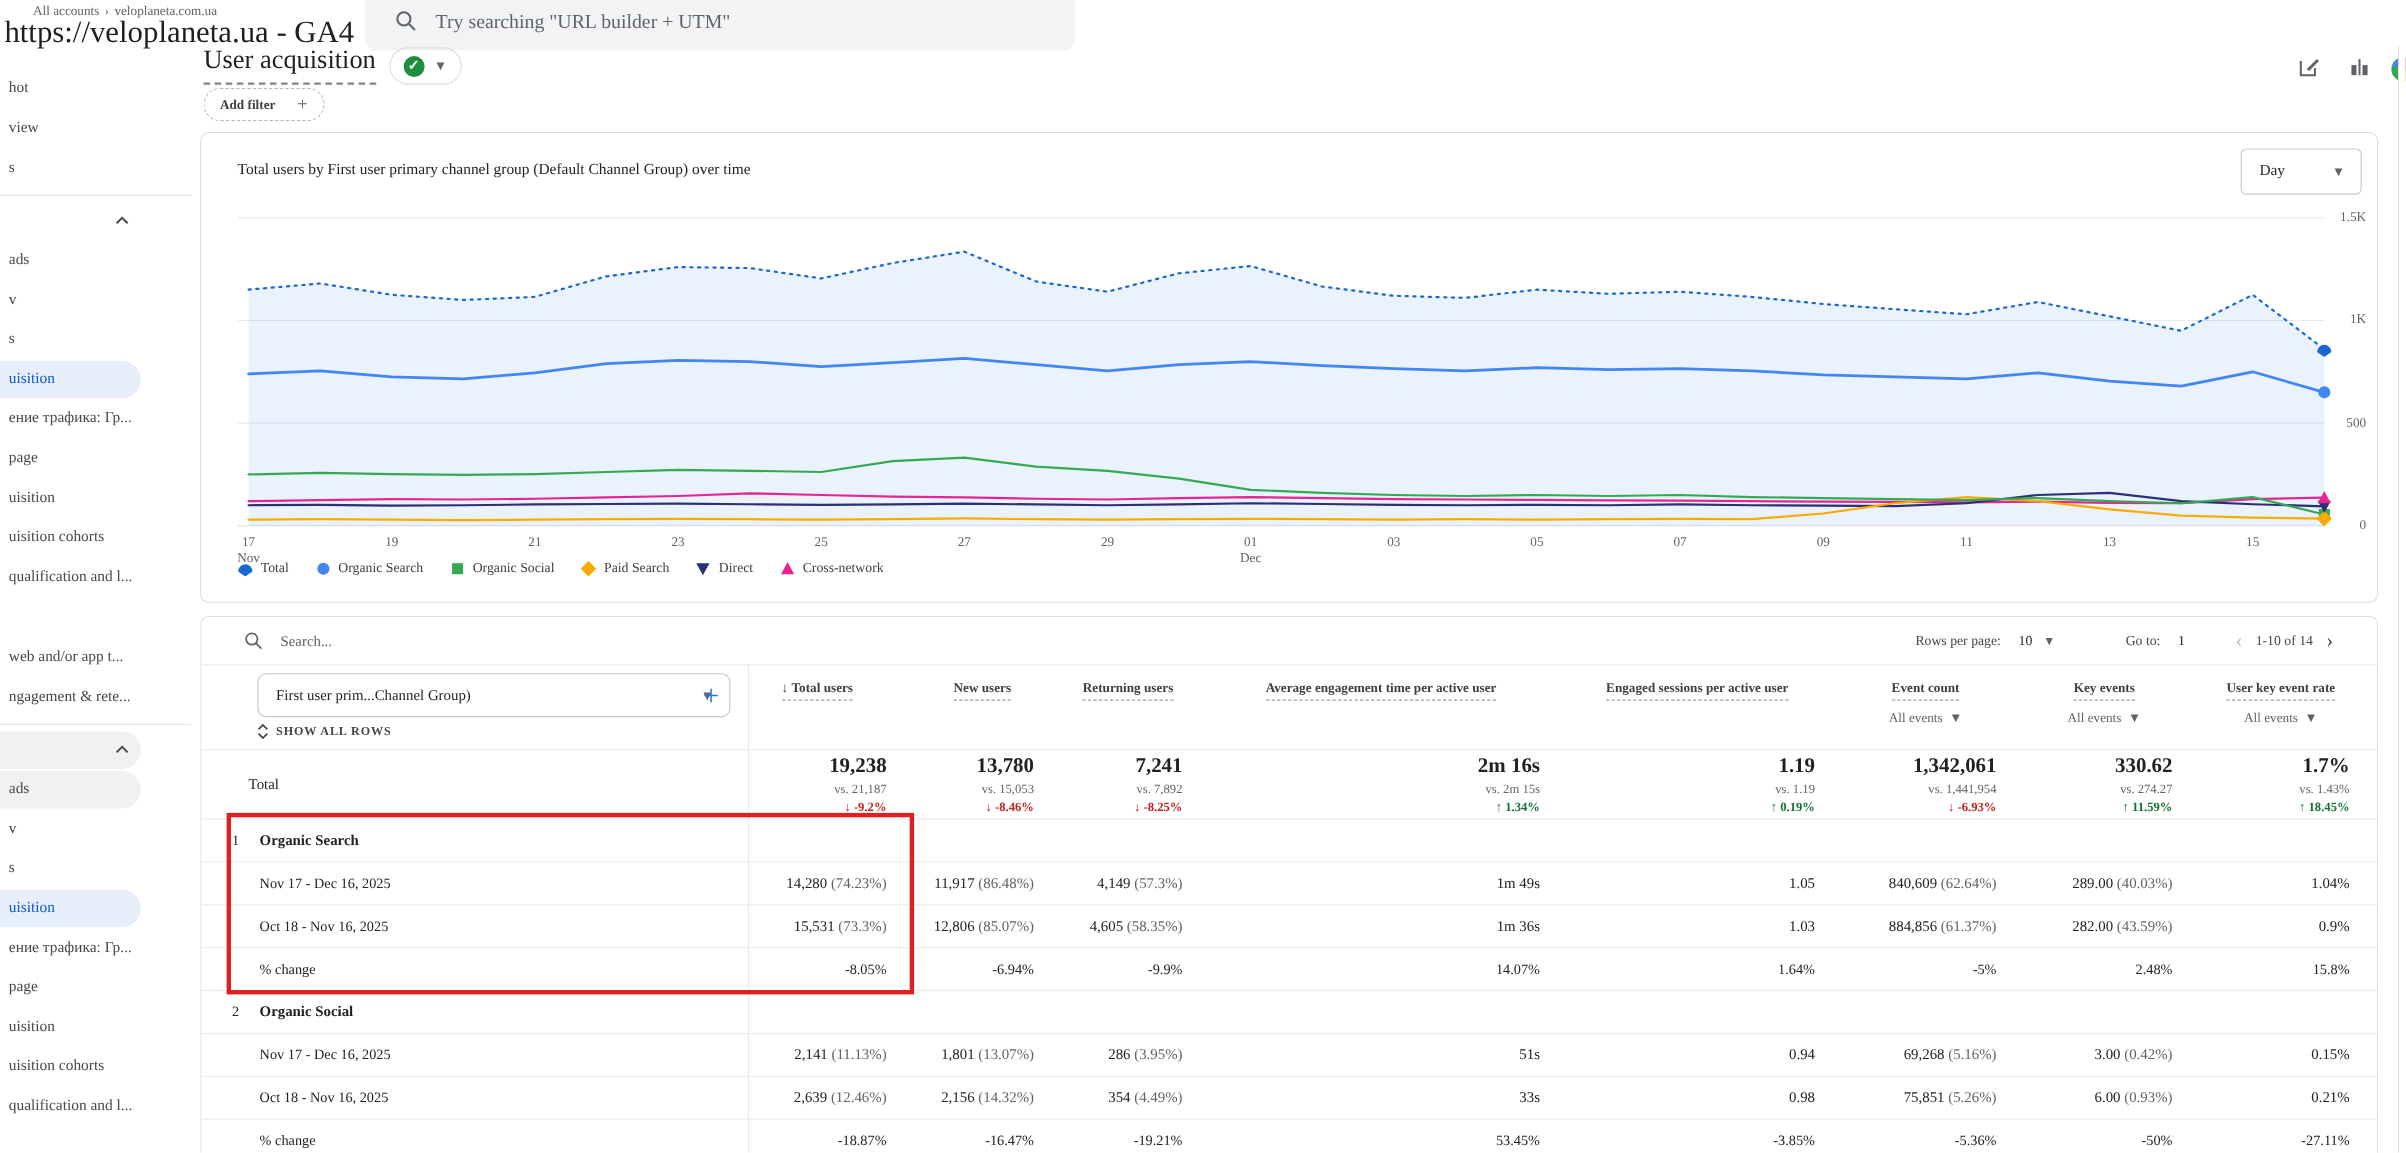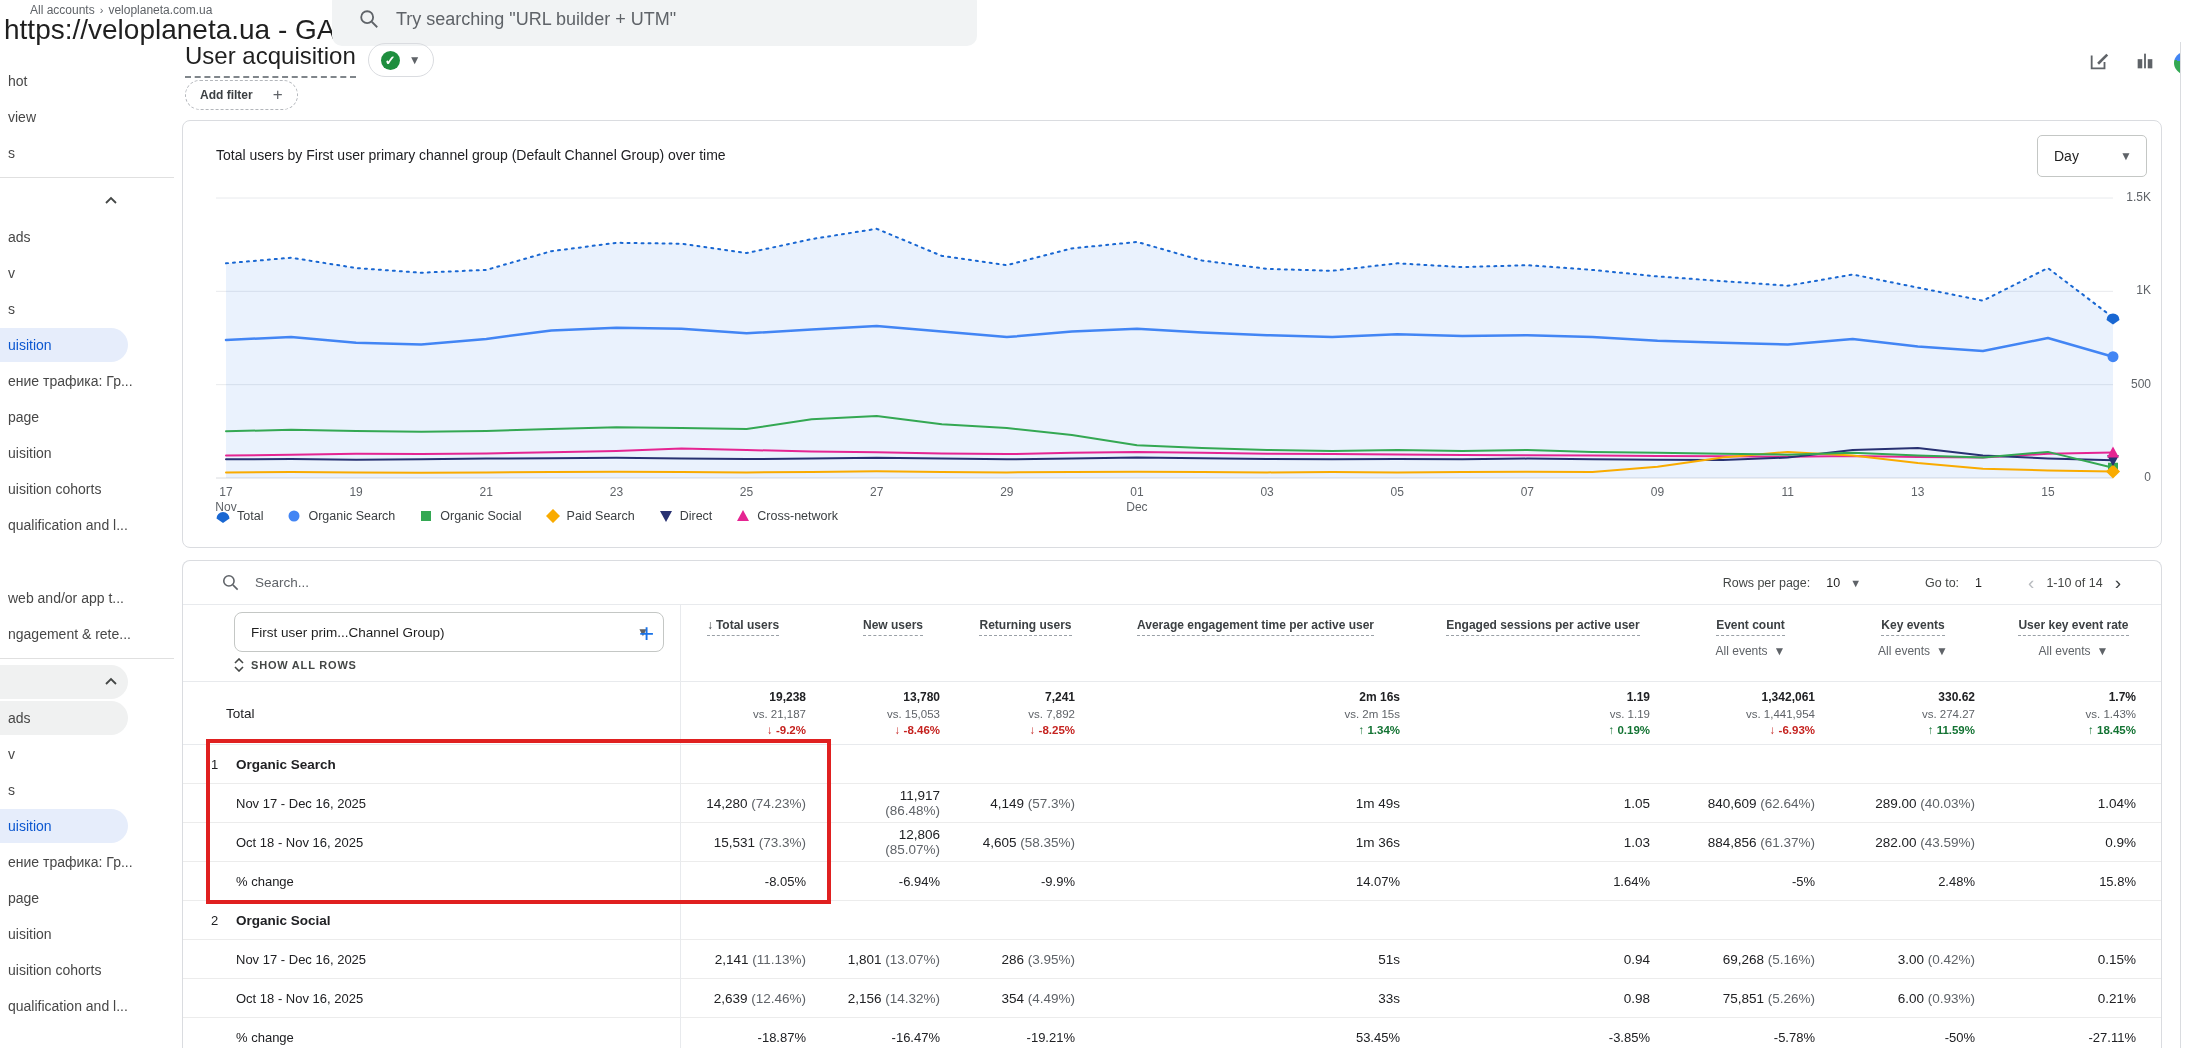--- a/index.html
+++ b/index.html
@@ -1,17 +1,17 @@
 <!DOCTYPE html>
 <html><head>
 <meta charset="utf-8">
 <style>
   html,body{margin:0;padding:0;background:#fff;}
   .screen{position:relative;width:2187px;height:1048px;background:#fff;overflow:hidden;
-    font-family:Liberation Sans, sans-serif;color:#202124;}
+    font-family:Liberation Serif, serif;color:#202124;}
   
   .breadcrumb{position:absolute;left:30px;top:3px;font-size:12px;color:#5f6368;white-space:nowrap;}
   .breadcrumb .sep{margin:0 5px;font-size:11px;color:#5f6368;}
   .property{position:absolute;left:4px;top:14px;font-size:28px;color:#1f1f1f;white-space:nowrap;display:flex;align-items:center;gap:8px;}
   .property .caret{font-size:15px;color:#444746;}
   .search-pill{position:absolute;left:332px;top:-8px;width:645px;height:54px;background:#f1f3f4;border-radius:10px;
     display:flex;align-items:center;gap:16px;padding-left:26px;box-sizing:border-box;}
   .search-pill .ph{font-size:18px;color:#5f6368;}
   .top-icons{position:absolute;left:2088px;top:50px;display:flex;gap:24px;align-items:center;color:#5f6368;}
   .avatar-partial{position:absolute;left:2174px;top:52px;width:22px;height:22px;border-radius:50%;
@@ -68,21 +68,21 @@
   .dim-chip{position:absolute;left:51px;top:7px;width:430px;height:40px;border:1px solid #c4c7c5;border-radius:8px;
     display:flex;align-items:center;justify-content:space-between;padding:0 14px 0 16px;font-size:13.5px;box-sizing:border-box;color:#1f1f1f;}
   .show-all{position:absolute;left:51px;top:53px;font-size:11px;font-weight:bold;letter-spacing:.8px;color:#444746;display:flex;align-items:center;gap:7px;}
   .plus-btn{position:absolute;left:456px;top:13px;font-size:26px;color:#1a73e8;font-weight:normal;}
   .hcell{padding-top:13px;display:flex;flex-direction:column;align-items:center;}
   .hlab{font-size:12px;font-weight:bold;color:#3c4043;border-bottom:1px dashed #9aa0a6;padding-bottom:3px;white-space:nowrap;}
   .hsub{font-size:12px;color:#5f6368;margin-top:8px;display:flex;gap:6px;align-items:center;}
   .sort-arrow{font-weight:normal;margin-right:3px;}
   .total-row{height:62px;border-bottom:1px solid #e8eaed;}
   .total-label{padding-left:43px;font-size:13.5px;}
-  .tm .v{font-size:12px;font-weight:bold;padding-left:24px;}
+  .tm .v{font-size:19px;font-weight:bold;padding-left:24px;}
   .tm .vs{font-size:11.5px;color:#5f6368;margin-top:4px;}
   .tm .delta{font-size:11.5px;font-weight:bold;margin-top:4px;}
   .delta.down{color:#c5221f;}
   .delta.up{color:#137333;}
   .group-header{height:38px;border-bottom:1px solid #ececec;font-weight:bold;font-size:13.5px;}
   .group-header .gcell{display:flex;align-items:center;}
   .group-header .num{margin-left:28px;width:25px;font-weight:normal;font-size:13px;}
   .sub-row{height:38px;border-bottom:1px solid #ececec;}
   .sub-label{padding-left:53px;font-size:13px;color:#202124;}
   .pct .mcell{font-size:13px;}
@@ -544,21 +544,21 @@
           <div class="mcell c6"><span class="v2">6.00</span><span class="share"> (0.93%)</span></div>
           <div class="mcell c7">0.21%</div>
         </div>
         <div class="grid-row sub-row pct">
           <div class="sub-label">% change</div>
           <div class="mcell c0">-18.87%</div>
           <div class="mcell c1">-16.47%</div>
           <div class="mcell c2">-19.21%</div>
           <div class="mcell c3">53.45%</div>
           <div class="mcell c4">-3.85%</div>
-          <div class="mcell c5">-5.78%</div>
+          <div class="mcell c5">-5.36%</div>
           <div class="mcell c6">-50%</div>
           <div class="mcell c7">-27.11%</div>
         </div>
       </div>
     <div class="vline"></div>
   </div>
 
   <div class="red-box"></div>
 
   <div class="scroll-track"></div>

